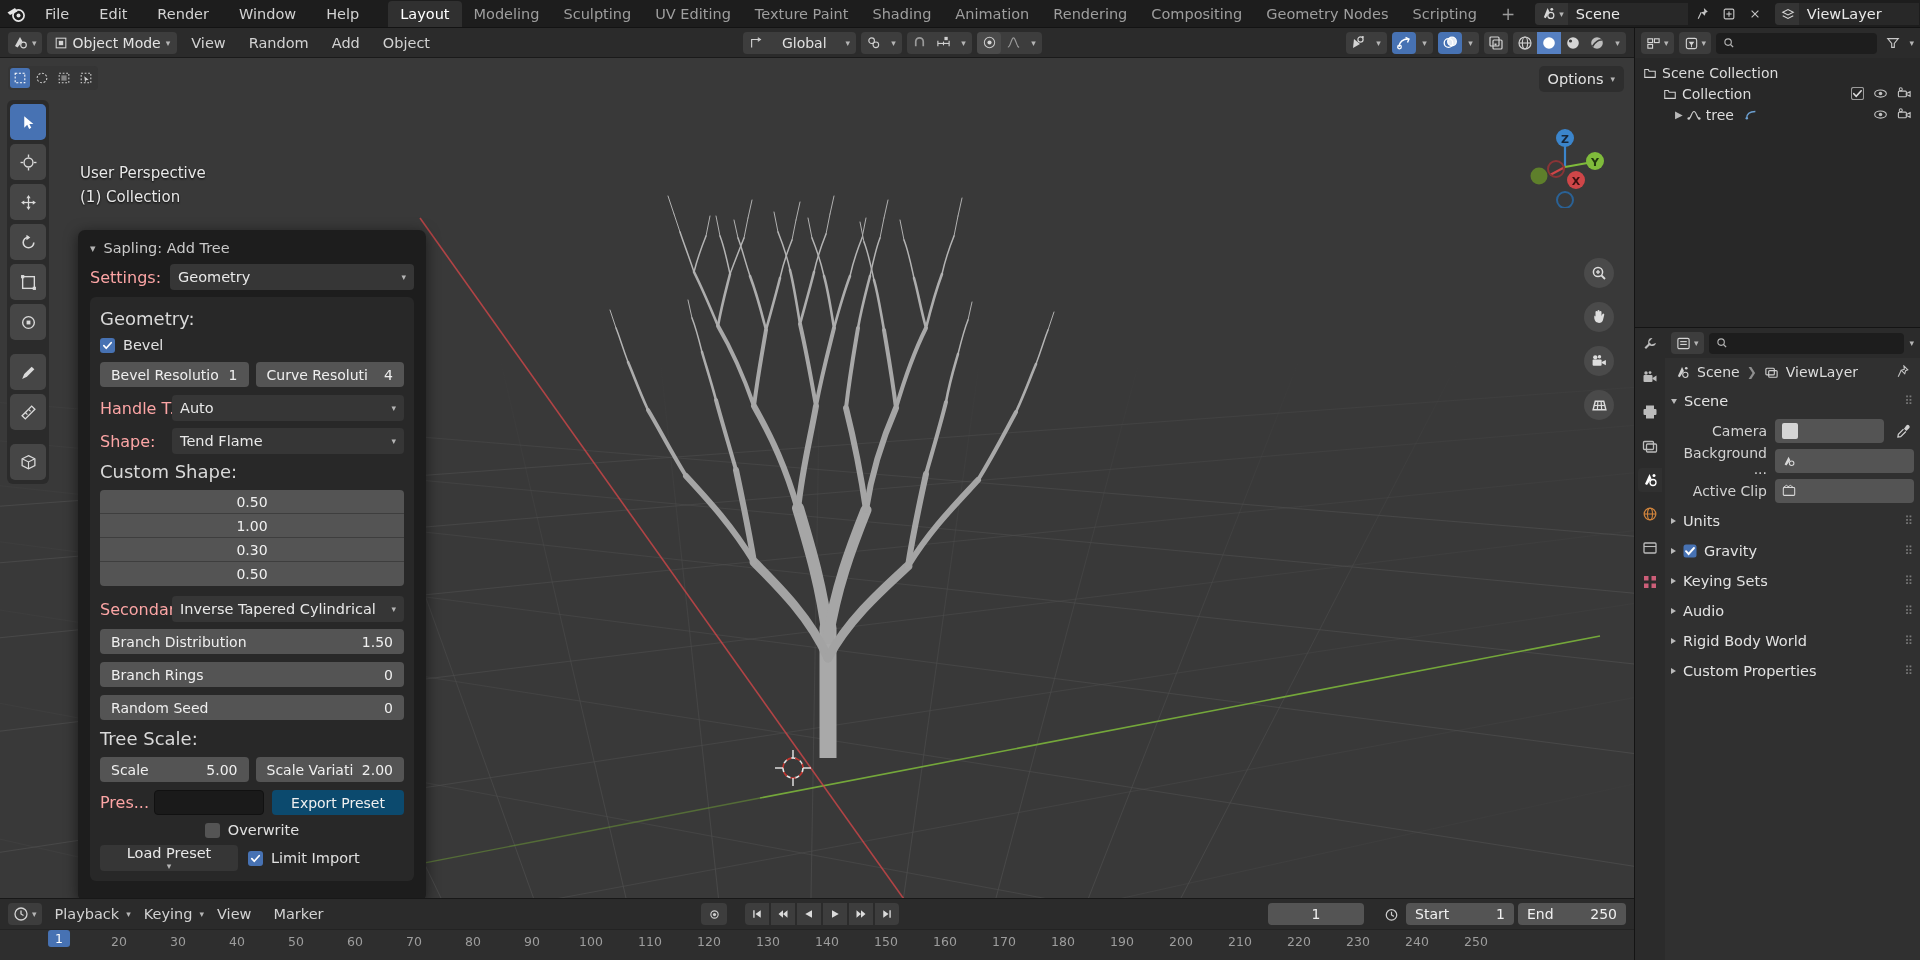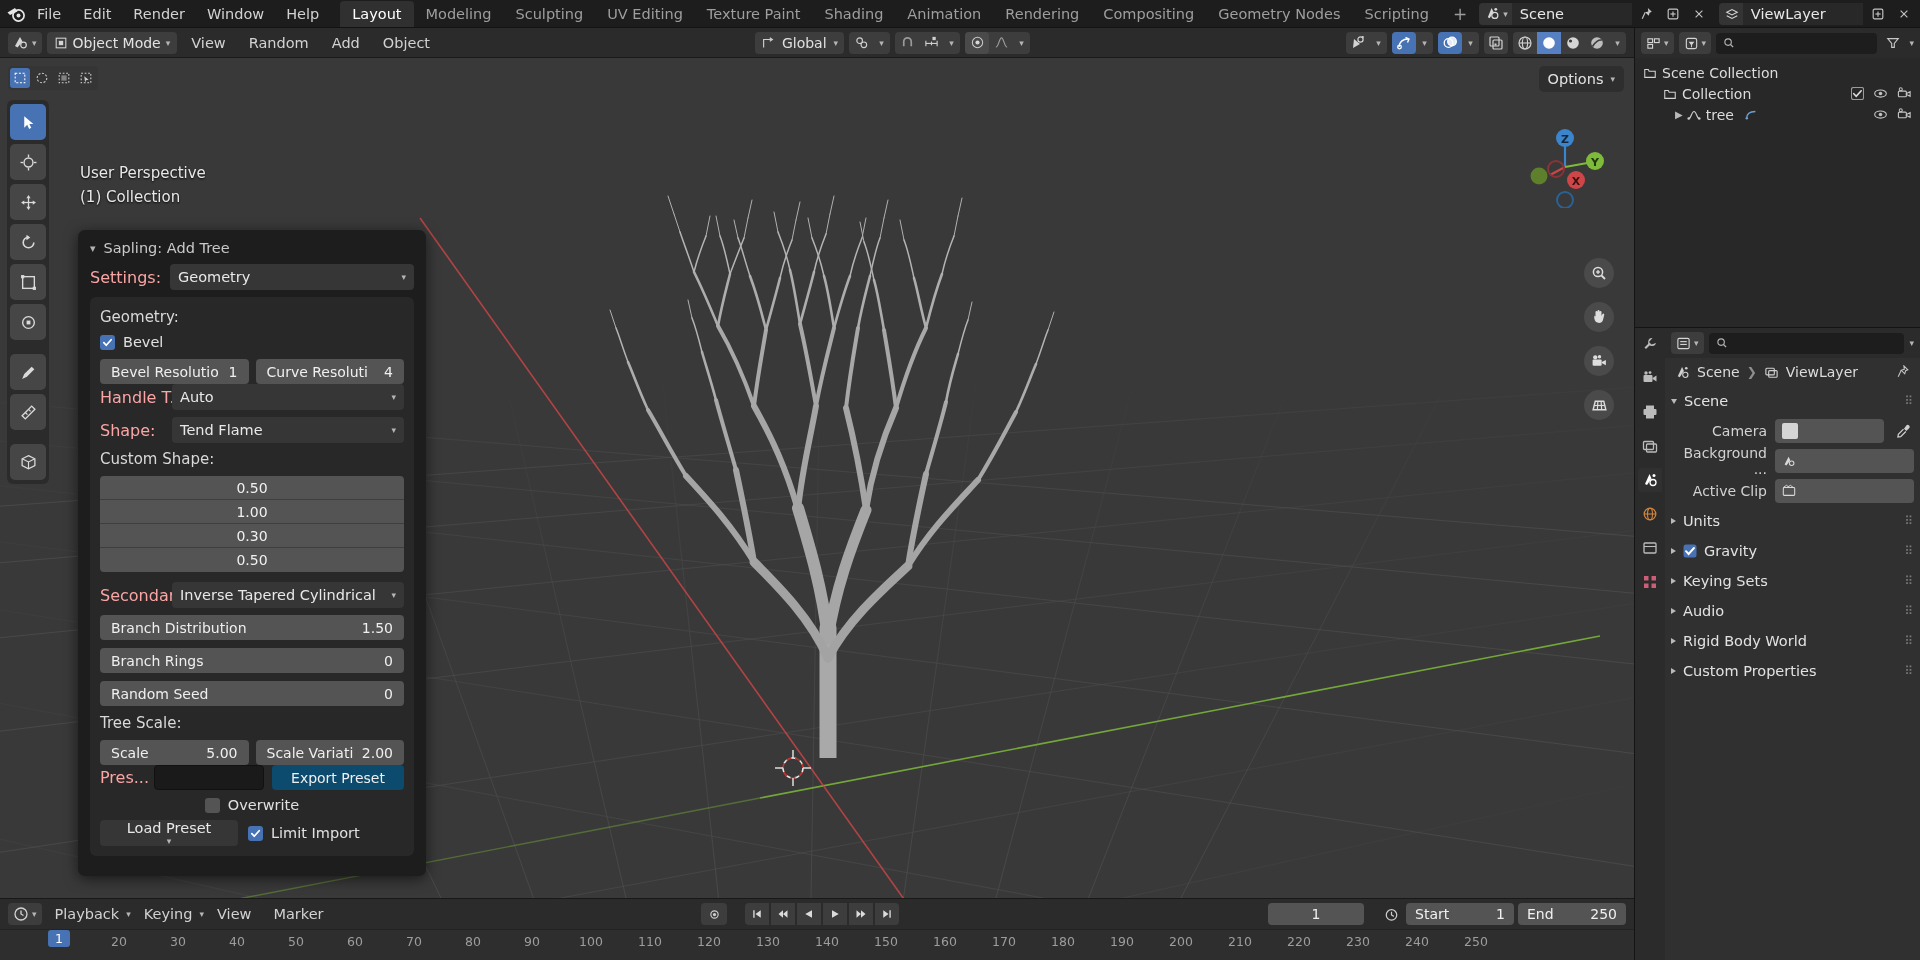--- a/index.html
+++ b/index.html
@@ -3,21 +3,21 @@
 <meta charset="utf-8">
 <style>
   * { box-sizing: border-box; margin:0; padding:0; }
   html,body { width:1920px; height:960px; overflow:hidden;
     font-family:"DejaVu Sans","Liberation Sans",sans-serif;
     background:#1d1d1d; color:#e5e5e5; font-size:16px; -webkit-font-smoothing:antialiased; }
   .app { position:relative; width:1920px; height:960px; display:flex; flex-direction:column; }
 
   
   .topbar { height:28px; background:#1d1d1d; display:flex; align-items:center;
-            padding:0 6px; gap:0; flex:none; border-bottom:1px solid #131313; }
+            padding:0 6px; gap:8px; flex:none; border-bottom:1px solid #131313; }
   .blender-logo { width:30px; height:22px; display:flex; align-items:center; justify-content:center; }
   .menu-item { font-size:14.5px; color:#d2d2d2; padding:3px 11px; border-radius:3px; cursor:default; white-space:nowrap;}
   .ws-tabs { display:flex; align-items:center; margin-left:10px; gap:0; }
   .ws-tab { font-size:14.5px; color:#9e9e9e; padding:5px 12px; border-radius:4px 4px 0 0; cursor:default; white-space:nowrap;}
   .ws-tab.active { background:#303030; color:#ffffff; }
   .ws-plus { font-size:17px; color:#9b9b9b; padding:2px 12px; cursor:default;}
   .topbar-right { margin-left:auto; display:flex; align-items:center; gap:4px; padding-right:4px;}
   .scene-block { display:flex; align-items:center; background:#282828; border-radius:4px; height:22px; }
   .id-icon-btn { display:flex; align-items:center; gap:3px; padding:0 4px 0 6px; height:22px;
                  background:#343434; border-radius:4px 0 0 4px; }
@@ -76,27 +76,27 @@
               border-radius:7px; padding:0 0 12px 0; box-shadow:0 3px 14px rgba(0,0,0,.55); }
   .op-head { display:flex; align-items:center; gap:8px; padding:10px 12px 8px 12px; font-size:14.5px; color:#c9c9c9;}
   .op-body { padding:0 12px; }
   .row { display:flex; align-items:center; margin-bottom:7px; }
   .lbl { font-size:16px; color:#fca5a5; white-space:nowrap; }
   .lbl-w { width:80px; flex:none; }
   .sel-box { flex:1; background:#363636; border-radius:4px; height:26px; display:flex;
              align-items:center; padding:0 8px; font-size:14.5px; color:#e8e8e8;
              justify-content:space-between; }
   .sub-card { background:#282828; border-radius:6px; padding:9px 10px 10px 10px; margin-bottom:8px;}
-  .sect-lbl { font-size:15px; color:#d9d9d9; margin:2px 0 8px 0; }
+  .sect-lbl { font-size:18px; color:#d9d9d9; margin:2px 0 8px 0; }
   .chk-row { display:flex; align-items:center; gap:8px; margin-bottom:9px;}
   .chkbox { width:15px;height:15px; border-radius:3px; background:#4772b3;
             display:flex; align-items:center; justify-content:center; flex:none;}
   .chkbox.off { background:#545454; }
   .chk-lbl { font-size:14.5px; color:#e0e0e0;}
-  .num-row { display:flex; gap:7px; }
+  .num-row { display:flex; gap:7px; margin-bottom:8px;}
   .num-fld { flex:1; background:#545454; border-radius:4px; height:25px; display:flex;
              align-items:center; justify-content:space-between; padding:0 11px; font-size:14px; color:#efefef;}
   .num-fld.wide { width:100%; }
   .list-stack { background:#545454; border-radius:4px; overflow:hidden; margin-bottom:8px; }
   .list-stack .lr { height:24px; display:flex; align-items:center; justify-content:center;
                     font-size:14px; color:#f0f0f0; border-bottom:1px solid #3e3e3e;}
   .list-stack .lr:last-child { border-bottom:none; }
   .txt-fld { flex:1; background:#1a1a1a; border:1px solid #111; border-radius:4px; height:25px; }
   .btn { background:#0c4a6e; border-radius:4px; height:25px; display:flex; align-items:center;
          justify-content:center; font-size:14px; color:#efefef; padding:0 12px; }
@@ -275,21 +275,21 @@
           <span>Object Mode</span>
           <span class="chev">▾</span>
         </div>
         <div class="hdr-menu">View</div>
         <div class="hdr-menu">Random</div>
         <div class="hdr-menu">Add</div>
         <div class="hdr-menu">Object</div>
 
         <div style="flex:1"></div>
 
-        <div class="grp" style="padding:0 6px;gap:7px;">
+        <div class="grp" style="padding:0 6px;gap:19px;">
           <span>
             <svg width="14" height="14" viewBox="0 0 16 16">
                 <path d="M3 13 L3 4 L12 4" fill="none" stroke="#d0d0d0" stroke-width="1.3"></path>
                 <path d="M10 2 L13 4 L10 6" fill="none" stroke="#d0d0d0" stroke-width="1.3"></path>
               </svg>
           </span>
           <span style="font-size:14px;color:#e0e0e0;">Global</span>
           <span class="chev">▾</span>
         </div>
         <div class="grp">

